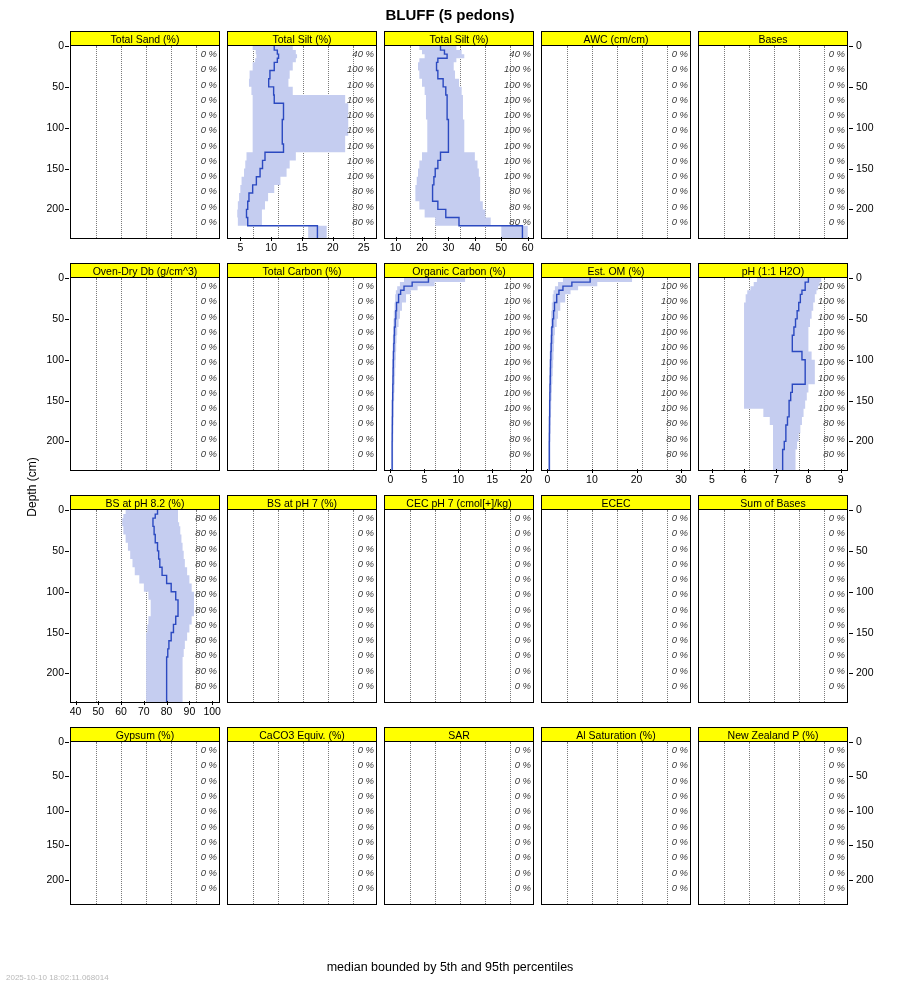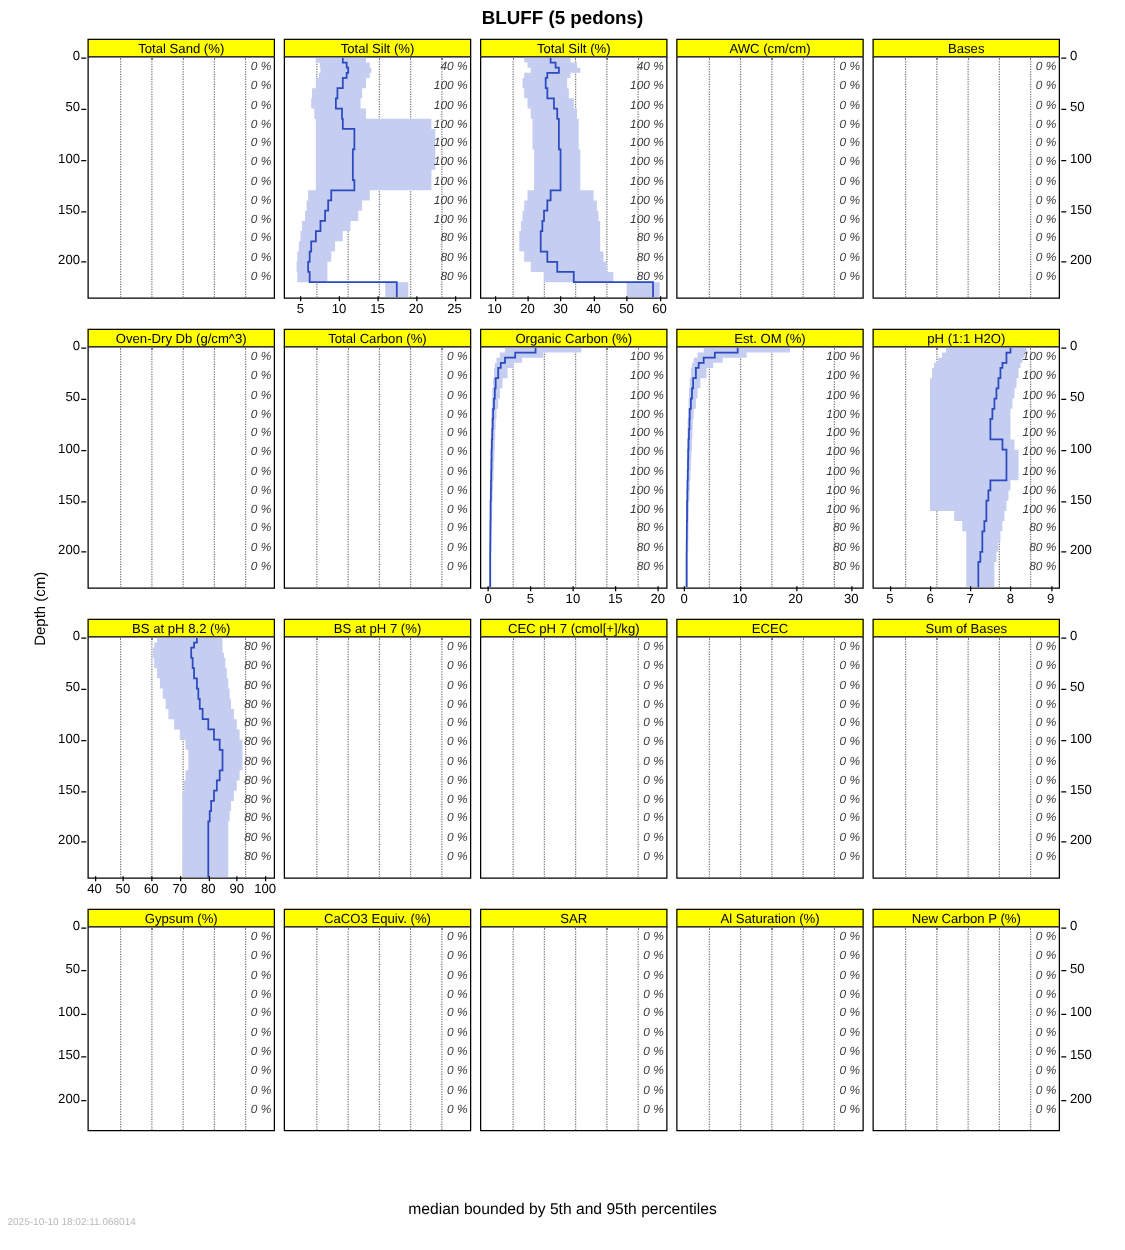--- a/index.html
+++ b/index.html
@@ -570,21 +570,21 @@
         <div class="pct" style="top: 48px;">0 %</div>
         <div class="pct" style="top: 63.3333px;">0 %</div>
         <div class="pct" style="top: 78.6667px;">0 %</div>
         <div class="pct" style="top: 94px;">0 %</div>
         <div class="pct" style="top: 109.333px;">0 %</div>
         <div class="pct" style="top: 124.667px;">0 %</div>
         <div class="pct" style="top: 140px;">0 %</div>
       </div>
     </div>
     <div class="panel" style="left: 698px; top: 727px; width: 150px; height: 178px;">
-      <div class="strip">New Carbon P (%)</div>
+      <div class="strip">New Zealand P (%)</div>
       <div class="plotbox" style="height: 164px;">
         <div class="vgrid" style="left: 25px;"></div>
         <div class="vgrid" style="left: 50px;"></div>
         <div class="vgrid" style="left: 75px;"></div>
         <div class="vgrid" style="left: 100px;"></div>
         <div class="vgrid" style="left: 125px;"></div>
         <div class="pct" style="top: 2px;">0 %</div>
         <div class="pct" style="top: 17.3333px;">0 %</div>
         <div class="pct" style="top: 32.6667px;">0 %</div>
         <div class="pct" style="top: 48px;">0 %</div>

